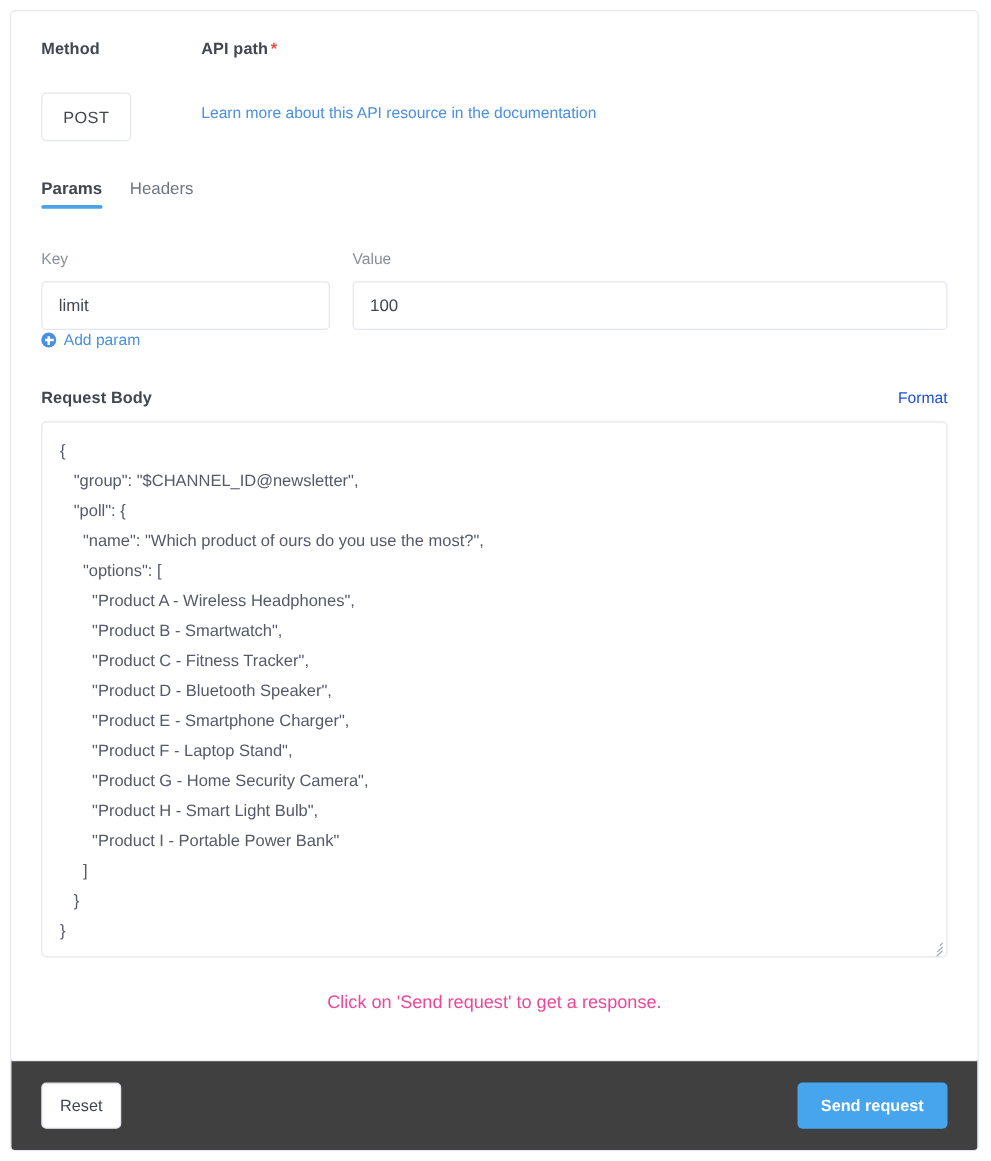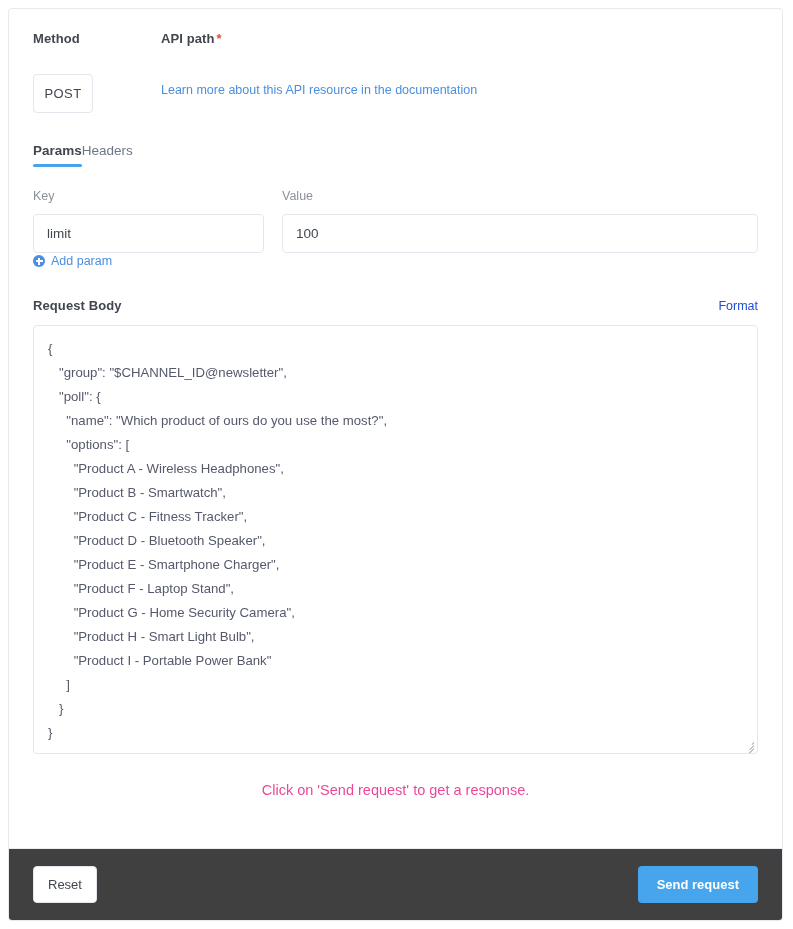--- a/index.html
+++ b/index.html
@@ -50,21 +50,21 @@
     color: #e74c3c;
     font-size: 13px;
     font-weight: bold;
     margin-left: 2px;
   }
 
   .method-pill {
     display: inline-flex;
     align-items: center;
     justify-content: center;
-    width: 60px;
+    width: 72px;
     height: 39px;
     box-sizing: border-box;
     border: 1px solid #e4e6ee;
     border-radius: 4px;
     background: #ffffff;
     font-size: 13px;
     color: #41464f;
     letter-spacing: .4px;
   }
 
@@ -89,20 +89,21 @@
     margin-top: 9px;
     font-size: 12.5px;
     color: #4a8fe0;
     text-decoration: none;
     cursor: pointer;
   }
 
   
   .tabs {
     display: flex;
+    gap: 22px;
     margin-top: 30px;
     border-bottom: 1px solid transparent;
   }
   .tab {
     position: relative;
     font-size: 13.5px;
     color: #6d7684;
     padding-bottom: 9px;
     cursor: pointer;
   }
@@ -113,21 +114,21 @@
     left: 0; right: 0; bottom: 0;
     height: 3px;
     background: #4aa3e8;
     border-radius: 2px;
   }
 
   
   .params-grid {
     display: flex;
     gap: 18px;
-    margin-top: 21px;
+    margin-top: 32px;
   }
   .param-key   { width: 231px; flex: 0 0 231px; }
   .param-value { flex: 1 1 auto; }
 
   .col-label {
     font-size: 12.5px;
     color: #8a909c;
     margin-bottom: 10px;
     line-height: 15px;
   }

